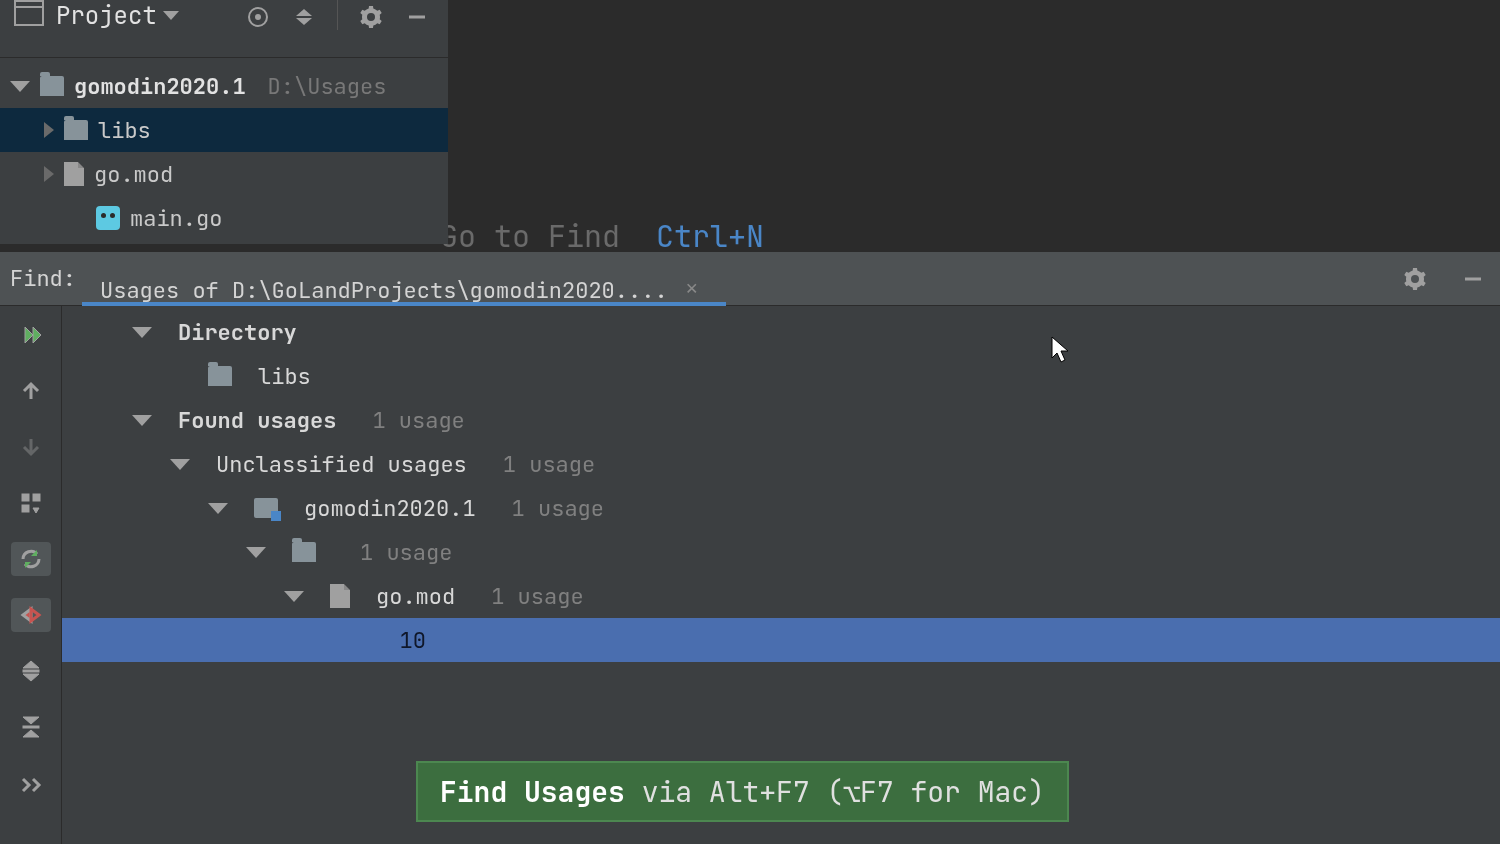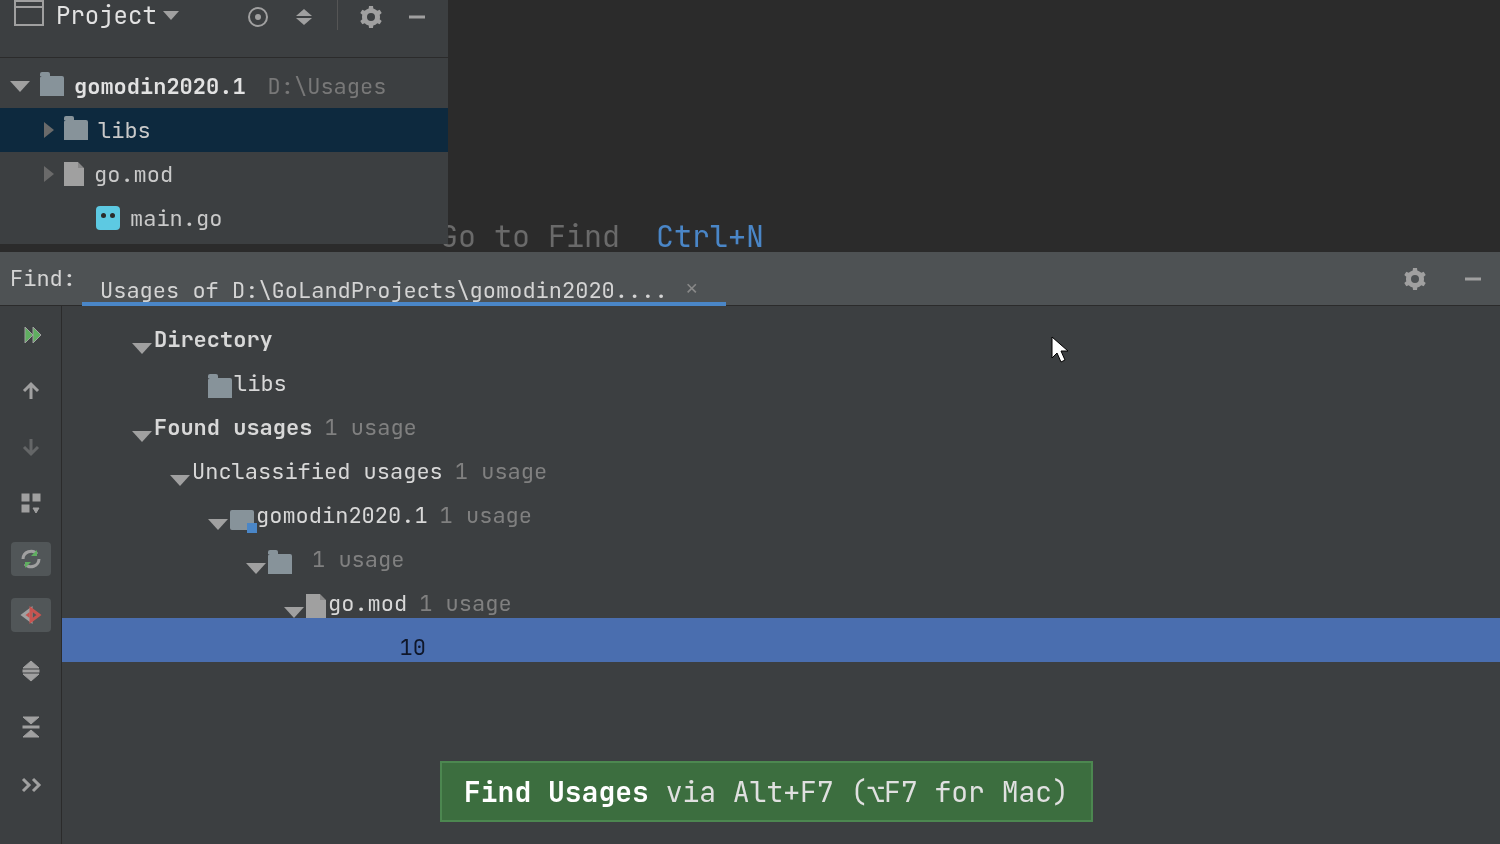--- a/index.html
+++ b/index.html
@@ -192,22 +192,22 @@
       display:flex; align-items:center; justify-content:center;
       color:#a0a0a0; cursor:pointer;
       border-radius: 4px;
     }
     .gutter-btn.active { background:#515658; }
     .gutter-btn svg { width:24px; height:24px; stroke: currentColor; }
 
     .results { flex: 1; overflow: hidden; padding-top: 4px; }
     .result-row {
       height: 44px;
-      display: flex; align-items: flex-end;
-      gap: 2px;
+      display: flex; align-items: center;
+      gap: 26px;
       color: #d8d8d8;
       cursor: pointer;
     }
     .result-row .label-bold { font-weight: bold; }
     .count { color: #808080; font-weight: normal; margin-left: 10px; }
     .result-row.sel { background: #4a6eaf; color: #ffffff; }
     .result-row.sel .usage-bold { font-weight: bold; color:#fff; }
     .indent0 { padding-left: 70px; }
     .indent1 { padding-left: 108px; }
     .indent2 { padding-left: 146px; }
@@ -219,21 +219,20 @@
 
     
     .tip {
       position: absolute;
       left: 416px; bottom: 22px;
       background: #3c6e3f;
       border: 2px solid #4c8750;
       padding: 10px 22px;
       color: #e0e0e0;
       font-size: 28px;
-      margin-left: 24px;
     }
     .tip .bold { font-weight: bold; color:#fff; }
 
     
     .cursor {
       position: absolute;
       left: 1050px; top: 336px;
       width: 22px; height: 28px;
       pointer-events: none;
     }

